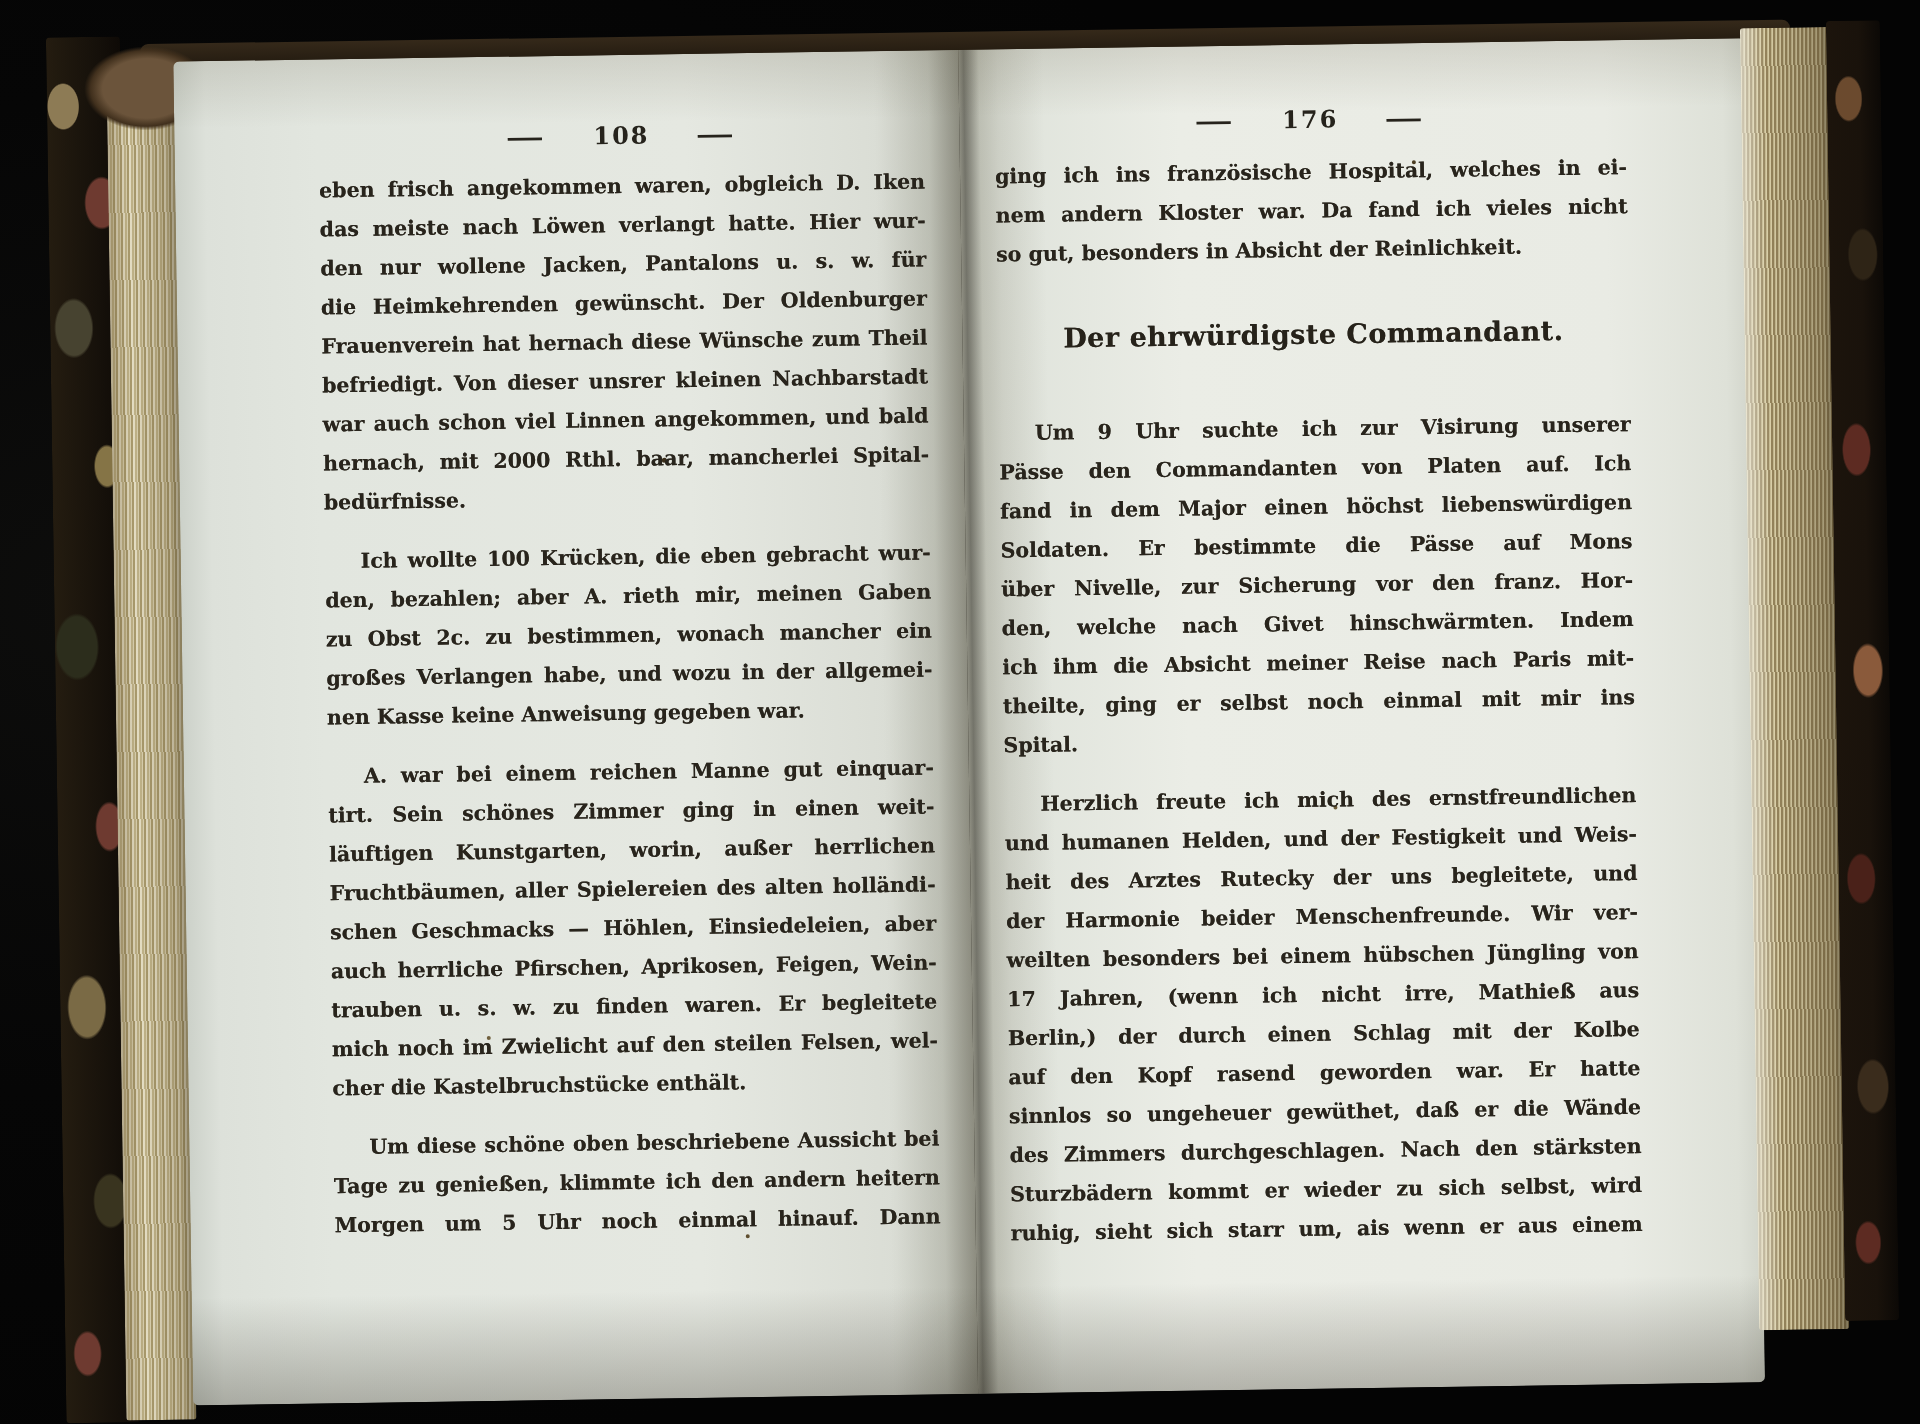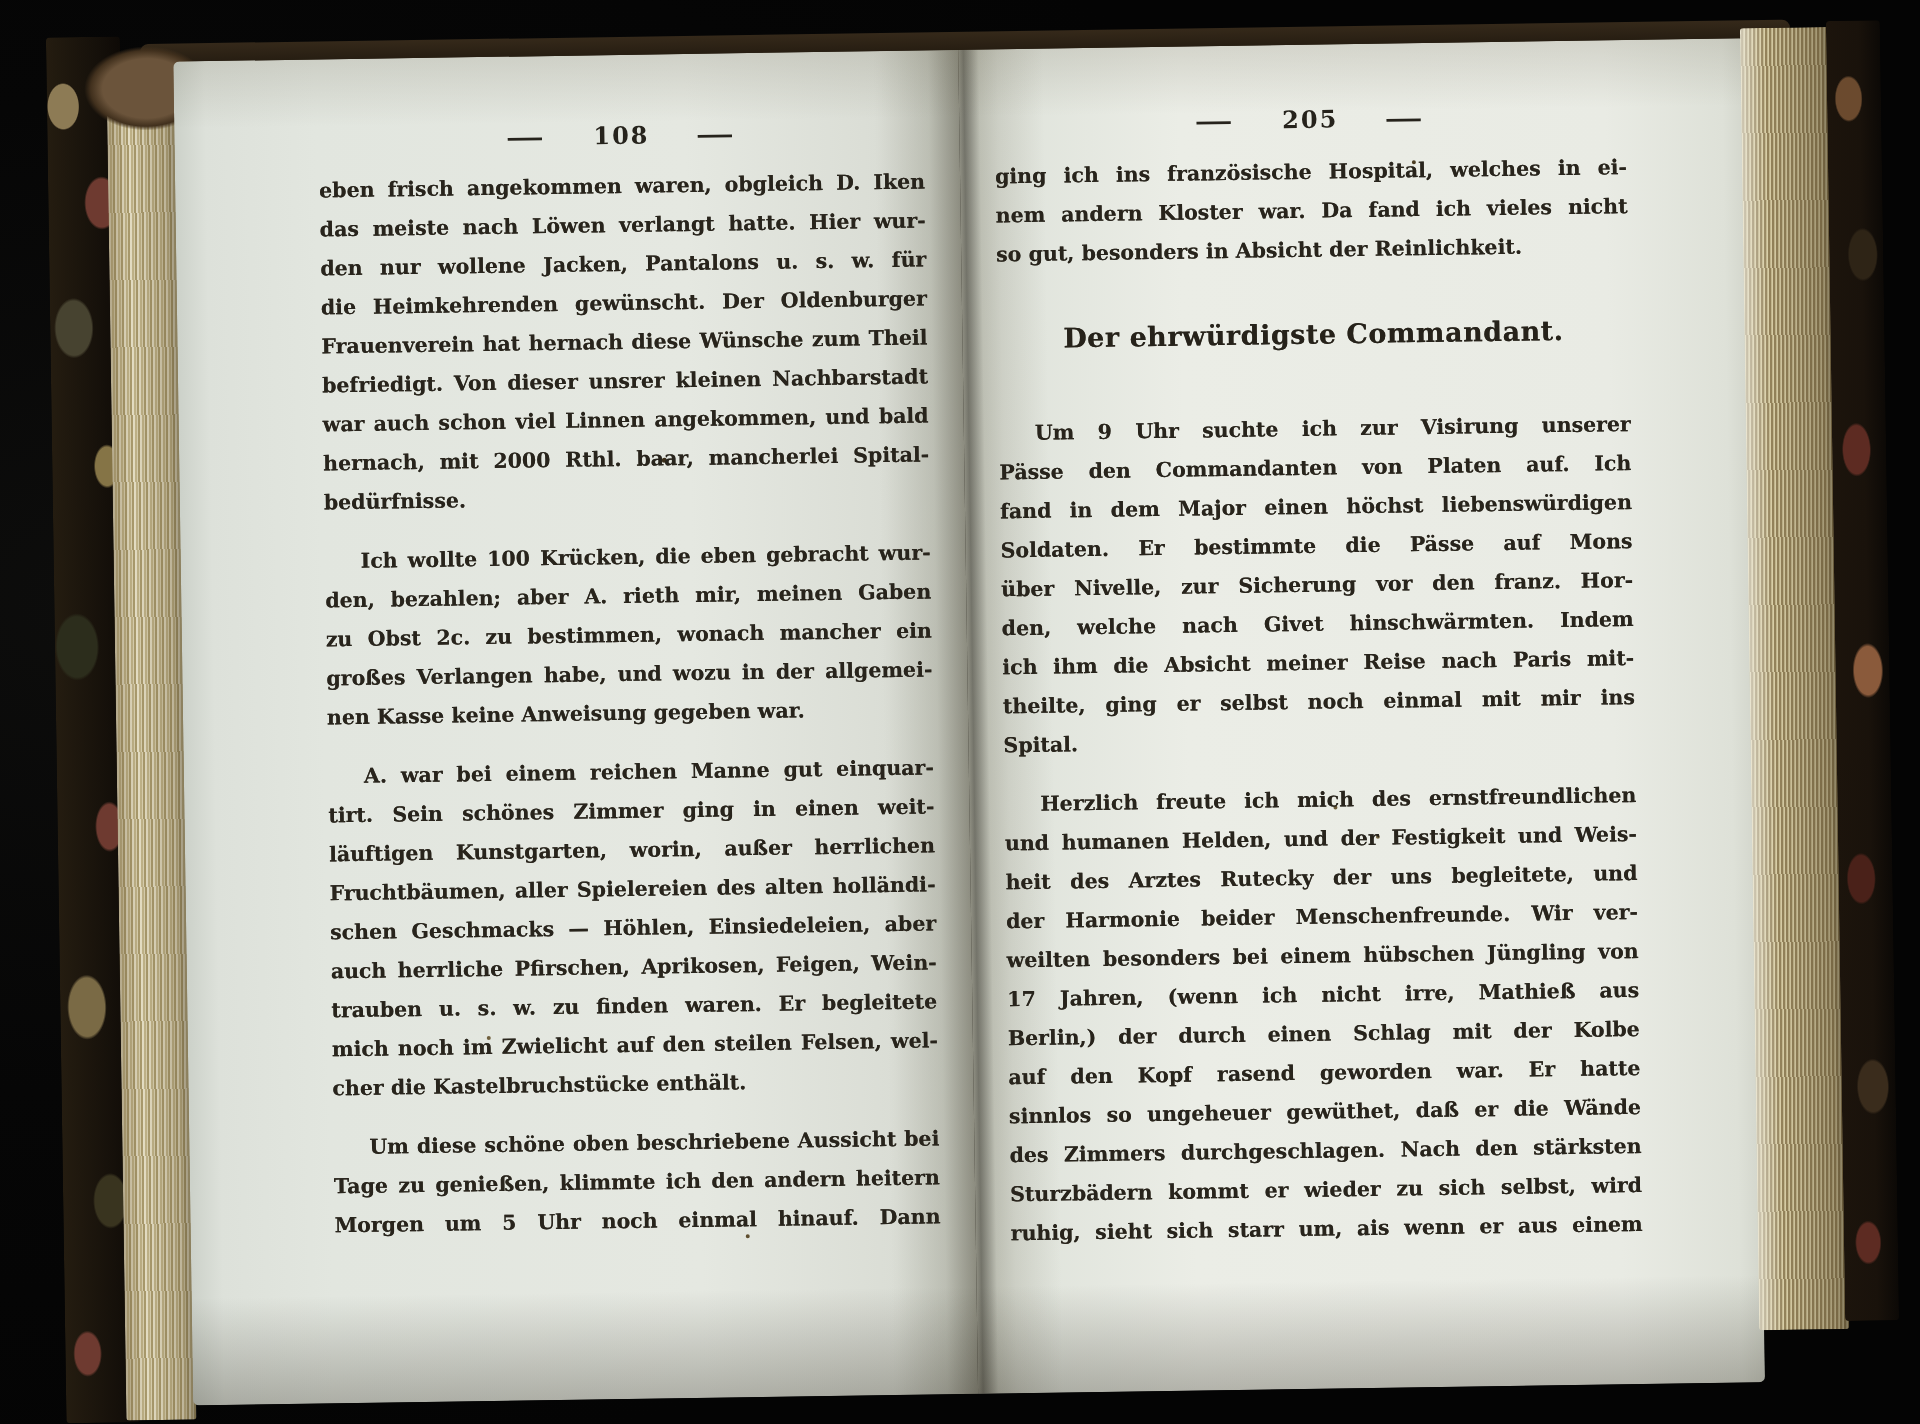--- a/index.html
+++ b/index.html
@@ -182,21 +182,21 @@
         </div>
       <div class="para indent cont">
           <div class="line">Um diese schöne oben beschriebene Aussicht bei</div>
           <div class="line">Tage zu genießen, klimmte ich den andern heitern</div>
           <div class="line">Morgen um 5 Uhr noch einmal hinauf. Dann</div>
         </div>
     </div>
 
     <div class="pg-header pg-header-right">
       <span class="pg-dash">—</span>
-      <span class="pg-num">205</span>
+      <span class="pg-num">176</span>
       <span class="pg-dash">—</span>
     </div>
 
     <div class="column column-right">
       <div class="para">
           <div class="line">ging ich ins französische Hospital, welches in ei-</div>
           <div class="line">nem andern Kloster war. Da fand ich vieles nicht</div>
           <div class="line">so gut, besonders in Absicht der Reinlichkeit.</div>
         </div>
       <h2 class="section-heading">Der ehrwürdigste Commandant.</h2>

